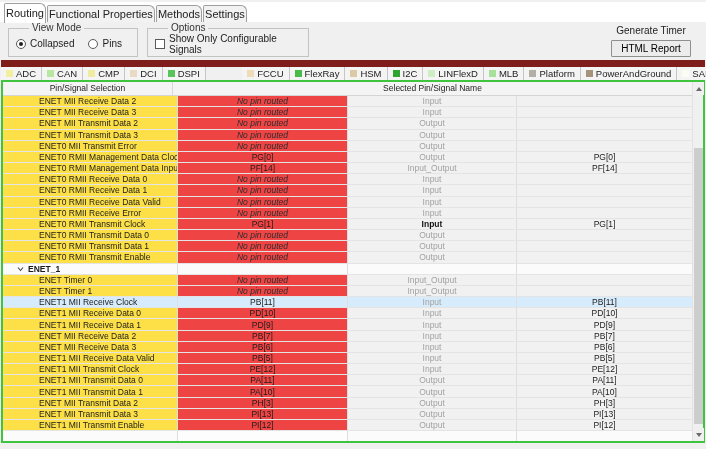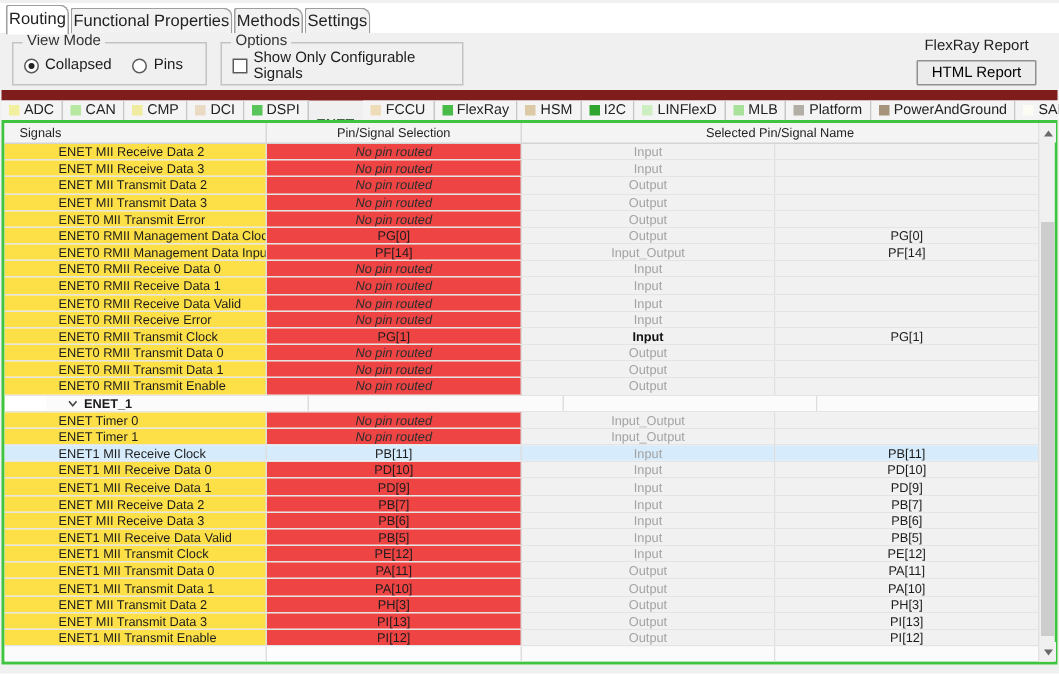--- a/index.html
+++ b/index.html
@@ -12,21 +12,21 @@
   .main-tabs { position:absolute; top:2px; left:0; width:100%; height:21px; background:#ffffff; padding-left:4px; display:flex; align-items:flex-end; }
   .mtab {
     position:relative; height:18px; line-height:17px; padding:0 1px; font-size:11px;
     background:#f2f2f2; border:1px solid #9e9e9e; border-bottom:none; margin-right:1px;
     border-radius:2px 6px 0 0; color:#222; cursor:default; white-space:nowrap;
   }
   .mtab.active { background:#ffffff; height:20px; line-height:19px; z-index:2; }
   
   .toolbar { position:absolute; top:22px; left:0; width:100%; height:37px; background:#f0f0f0; }
   .groupbox { position:absolute; border:1px solid #c3c3c3; height:29px; top:6px; }
-  .groupbox .gb-label { position:absolute; top:-7px; left:6px; background:#f0f0f0; padding:0 3px; font-size:10px; color:#333; }
+  .groupbox .gb-label { position:absolute; top:-7px; left:20px; background:#f0f0f0; padding:0 3px; font-size:10px; color:#333; }
   .gb-viewmode { left:8px; width:130px; }
   .gb-options  { left:147px; width:162px; }
   .gb-inner { display:flex; align-items:center; height:100%; padding:2px 0 0 7px; font-size:10px; }
   .radio-item { display:flex; align-items:center; margin-right:14px; cursor:default; }
   .radio-circle { width:10px; height:10px; border:1px solid #5a5a5a; border-radius:50%; background:#fff; margin-right:4px; position:relative; flex:none; }
   .radio-circle.on::after { content:""; position:absolute; left:2px; top:2px; width:4px; height:4px; border-radius:50%; background:#222; }
   .checkbox-item { display:flex; align-items:center; cursor:default; }
   .checkbox-box { width:10px; height:10px; border:1px solid #5a5a5a; background:#fff; margin-right:4px; flex:none; }
   .gen-report { position:absolute; right:10px; top:3px; width:90px; text-align:center; }
   .gen-report .gr-label { font-size:10px; color:#222; margin-bottom:2px; }
@@ -51,21 +51,21 @@
   .hc.c3 { width:169px; text-align:center; }
   .hc.c4 { flex:1; text-align:center; border-right:none; }
   .tbody { position:absolute; top:14px; left:0; right:11px; bottom:0; overflow:hidden; }
   .trow { display:flex; height:11.18px; border-bottom:1px solid #e4e4e4; font-size:8.5px; }
   .trow .td { line-height:10px; overflow:hidden; white-space:nowrap; border-right:1px solid #dedede; display:flex; align-items:center; }
   .td.c1 { width:175px; padding-left:36px; background:#fde047; color:#1c1c1c; }
   .td.c2 { width:170px; justify-content:center; background:#ef4444; }
   .td.c3 { width:169px; justify-content:center; background:#f1f1f1; color:#a2a2a2; }
   .td.c4 { flex:1; justify-content:center; background:#f1f1f1; border-right:none; }
   .trow.group .td { background:#fbfbfb; }
-  .trow.group .c1 { padding-left:14px; font-weight:bold;margin-left:28px; }
+  .trow.group .c1 { padding-left:14px; font-weight:bold; }
   .trow.group .chev { margin-right:4px; display:inline-flex; }
   .trow.hl .td { background:#d6ebfb !important; }
   .pin-italic { font-style:italic; color:#2d2d2d; }
   .dir-strong { color:#141414 !important; font-weight:bold; }
   .trow.empty .td { background:#fbfbfb; }
   .trow.empty .c2 { background:#fdfdfd; }
   
   .vscroll { position:absolute; top:0; right:0; width:11px; height:100%; background:#f0f0f0; border-left:1px solid #e2e2e2; }
   .sb-btn { position:absolute; left:0; width:11px; height:13px; background:#f0f0f0; display:flex; align-items:center; justify-content:center; }
   .sb-up { top:0; } .sb-down { bottom:0; }
@@ -100,21 +100,21 @@
   <div class="groupbox gb-options">
     <span class="gb-label">Options</span>
     <div class="gb-inner">
       <span class="checkbox-item">
         <span class="checkbox-box"></span>
         <span>Show Only Configurable Signals</span>
       </span>
     </div>
   </div>
   <div class="gen-report">
-    <div class="gr-label">FlexRay Report</div>
+    <div class="gr-label">Generate Timer</div>
     <button class="btn">HTML Report</button>
   </div>
 </div>
 
 <div class="periph-bar">
     <div class="ptab">
       <span class="sq" style="background: rgb(242, 239, 159);"></span>
       <span>ADC</span>
     </div>
     <div class="ptab">
@@ -169,21 +169,20 @@
       <span>PowerAndGround</span>
     </div>
     <div class="ptab">
       <span class="sq" style="background: rgb(252, 252, 244);"></span>
       <span>SAI</span>
     </div>
   </div>
 
 <div class="table-wrap" style="border: 2px solid rgb(63, 196, 63);">
   <div class="thead">
-    <div class="hc c1">Signals</div>
     <div class="hc c2">Pin/Signal Selection</div>
     <div class="hc c4">Selected Pin/Signal Name</div>
   </div>
   <div class="tbody">
       <div class="trow signal">
         <div class="td c1">ENET MII Receive Data 2</div>
         <div class="td c2 pin-italic">No pin routed</div>
         <div class="td c3">Input</div>
         <div class="td c4"></div>
       </div>

